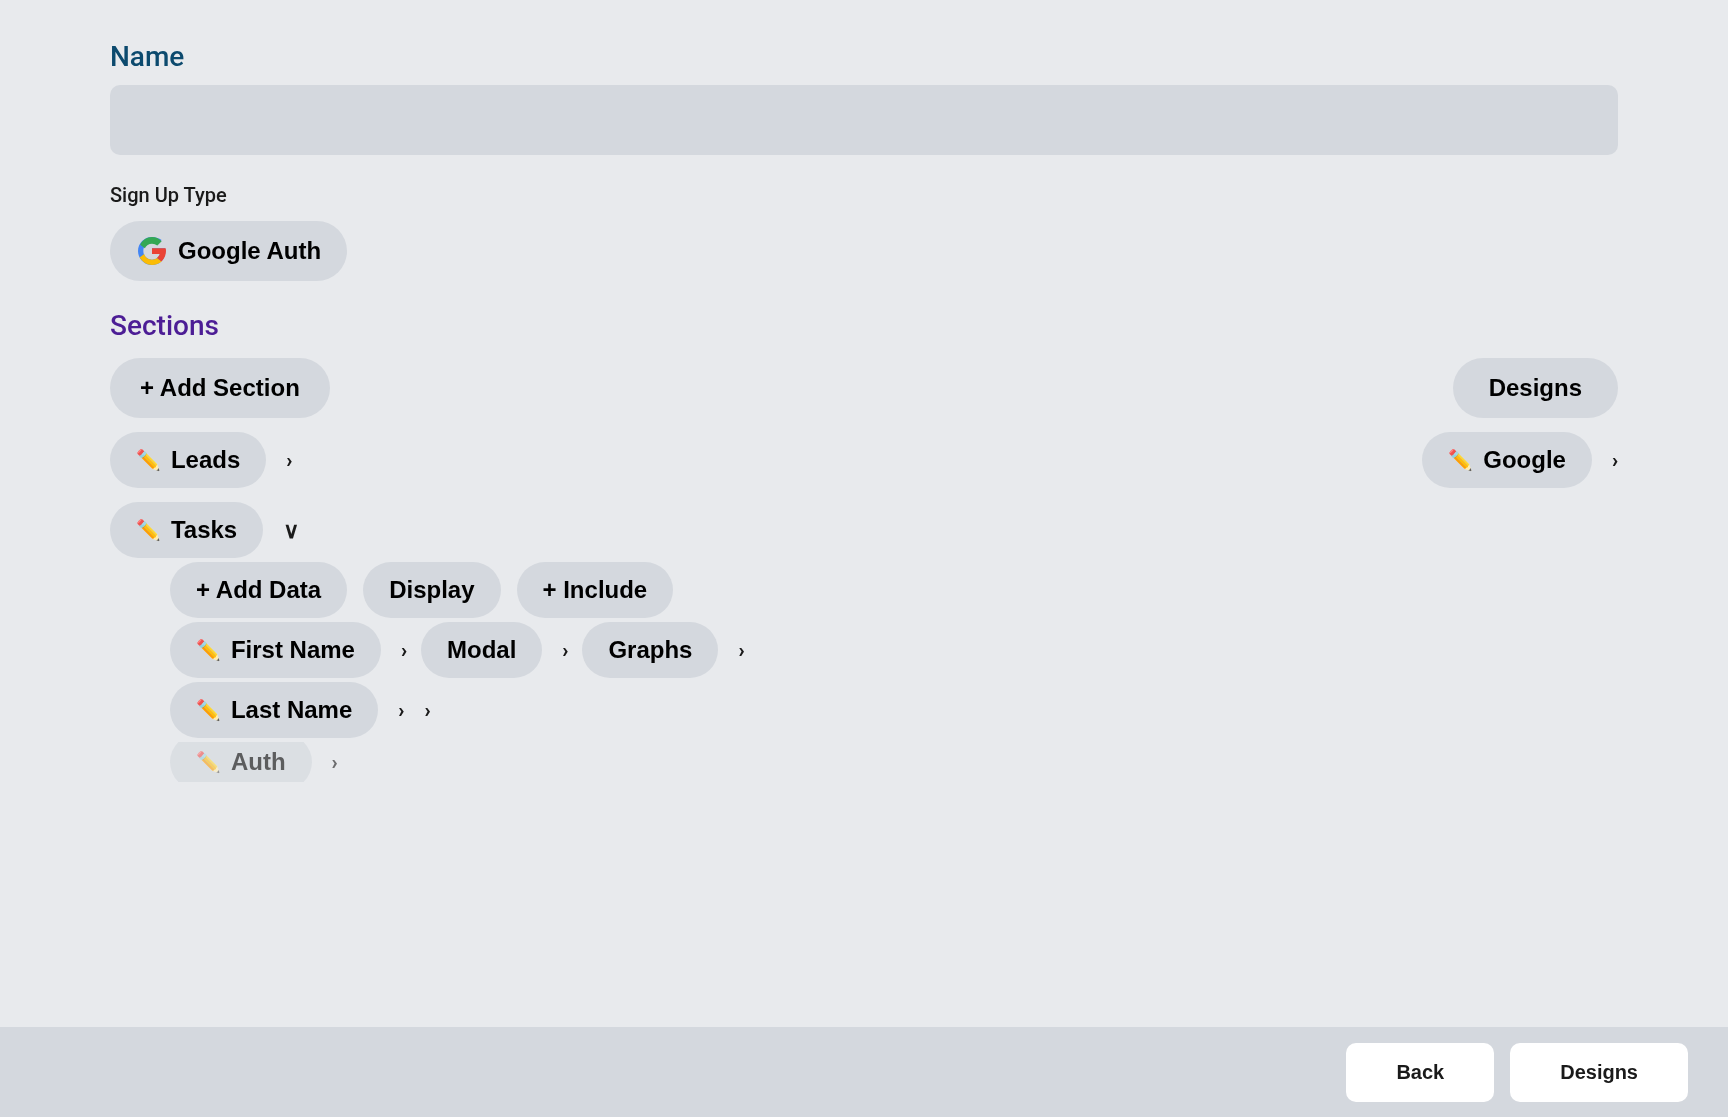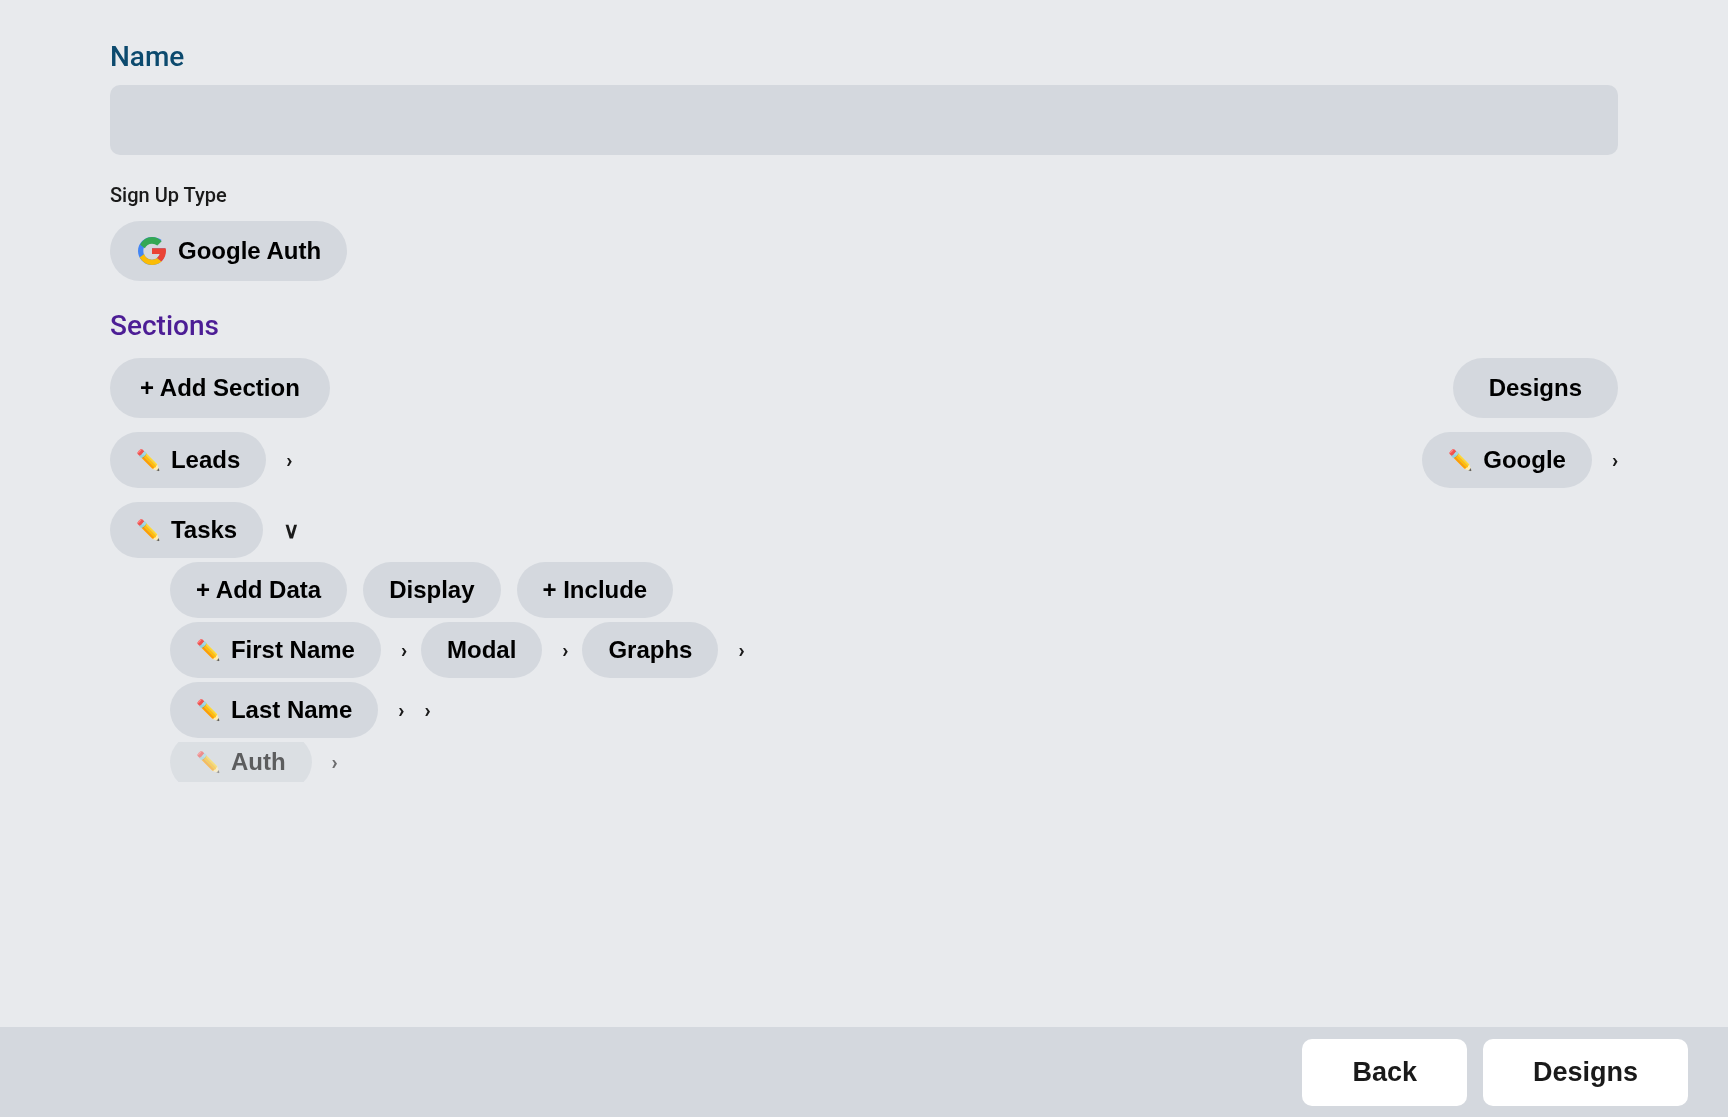--- a/index.html
+++ b/index.html
@@ -131,21 +131,21 @@
       align-items: center;
       justify-content: flex-end;
       padding: 0 40px;
       gap: 16px;
     }
 
     .footer-btn {
       padding: 18px 50px;
       border-radius: 10px;
       border: none;
-      font-size: 27px;
+      font-size: 20px;
       font-weight: 700;
       cursor: pointer;
       background: #ffffff;
       color: #1a1a1a;
     }
 
     .footer-btn.continue {
       background: #ffffff;
     }
 

